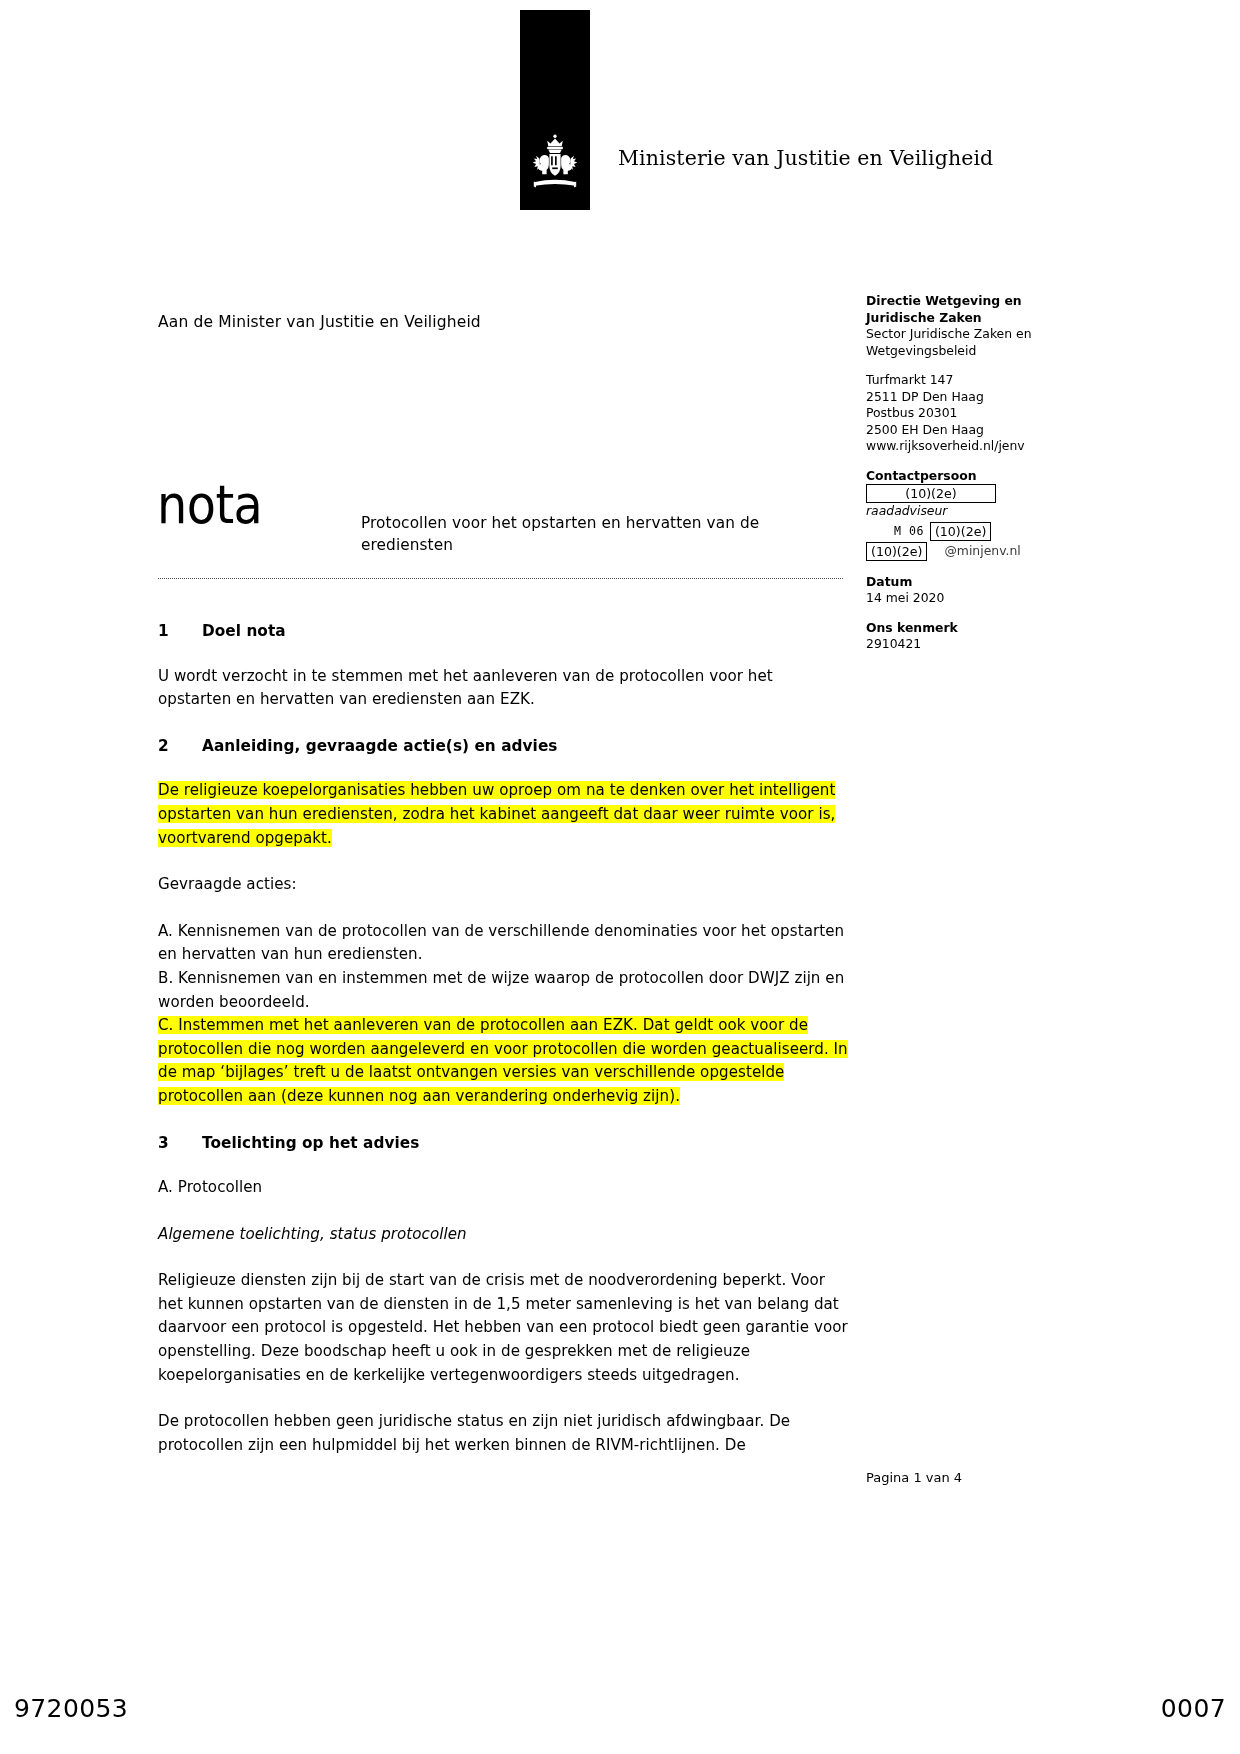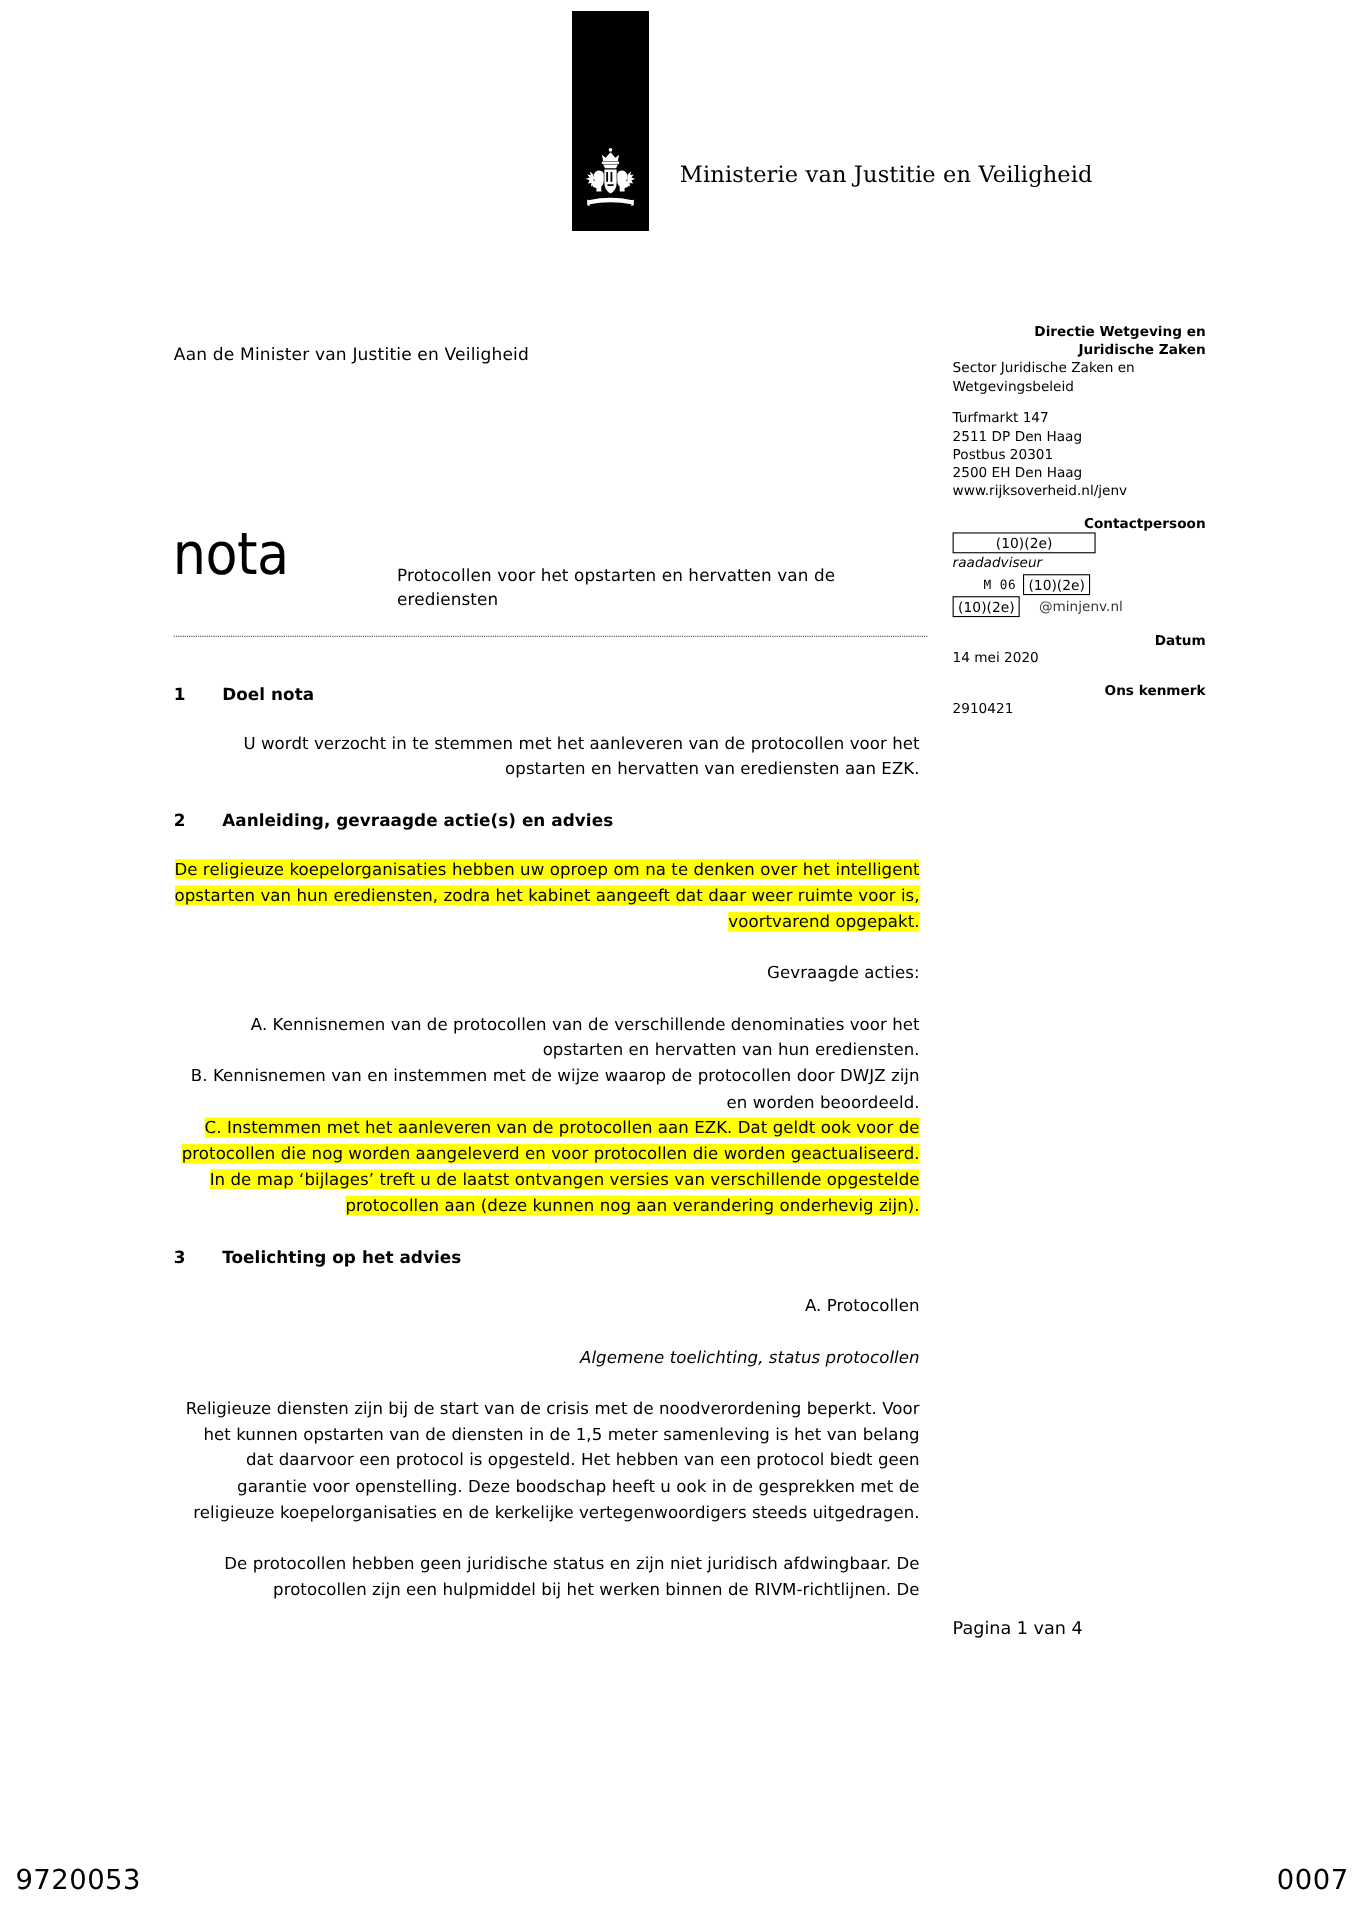--- a/index.html
+++ b/index.html
@@ -75,21 +75,20 @@
     left: 866px;
     top: 293px;
     width: 230px;
     font-size: 12.4px;
     line-height: 16.5px;
     color: #000;
   }
   .meta b, .meta .b {
     font-weight: bold;
     display: block;
-    text-align: right;
   }
   .meta .block { margin-bottom: 13px; }
   .meta .tight { line-height: 16.5px; }
   .meta .italic { font-style: italic; }
 
   .redact {
     display: inline-block;
     border: 1px solid #000;
     background: #fff;
     padding: 0px 4px;
@@ -170,30 +169,30 @@
     line-height: 23.6px;
     letter-spacing: 0.05px;
   }
   .h-sec {
     font-weight: bold;
     font-size: 15.3px;
     margin: 0 0 21px 0;
     display: flex;
   }
   .h-sec .num { width: 44px; flex: 0 0 44px; }
-  .para { margin: 0 12px 23px 0; text-align: right; }
+  .para { margin: 0 0 23px 0; }
   .hl { background: #ffff00; }
   .italic { font-style: italic; }
 
   
   .page-footer {
     position: absolute;
     left: 866px;
     top: 1470px;
-    font-size: 16px;
+    font-size: 13px;
     color: #000;
   }
 
   
   .scanbar {
     position: absolute;
     left: 0;
     top: 1690px;
     width: 1240px;
     height: 64px;

